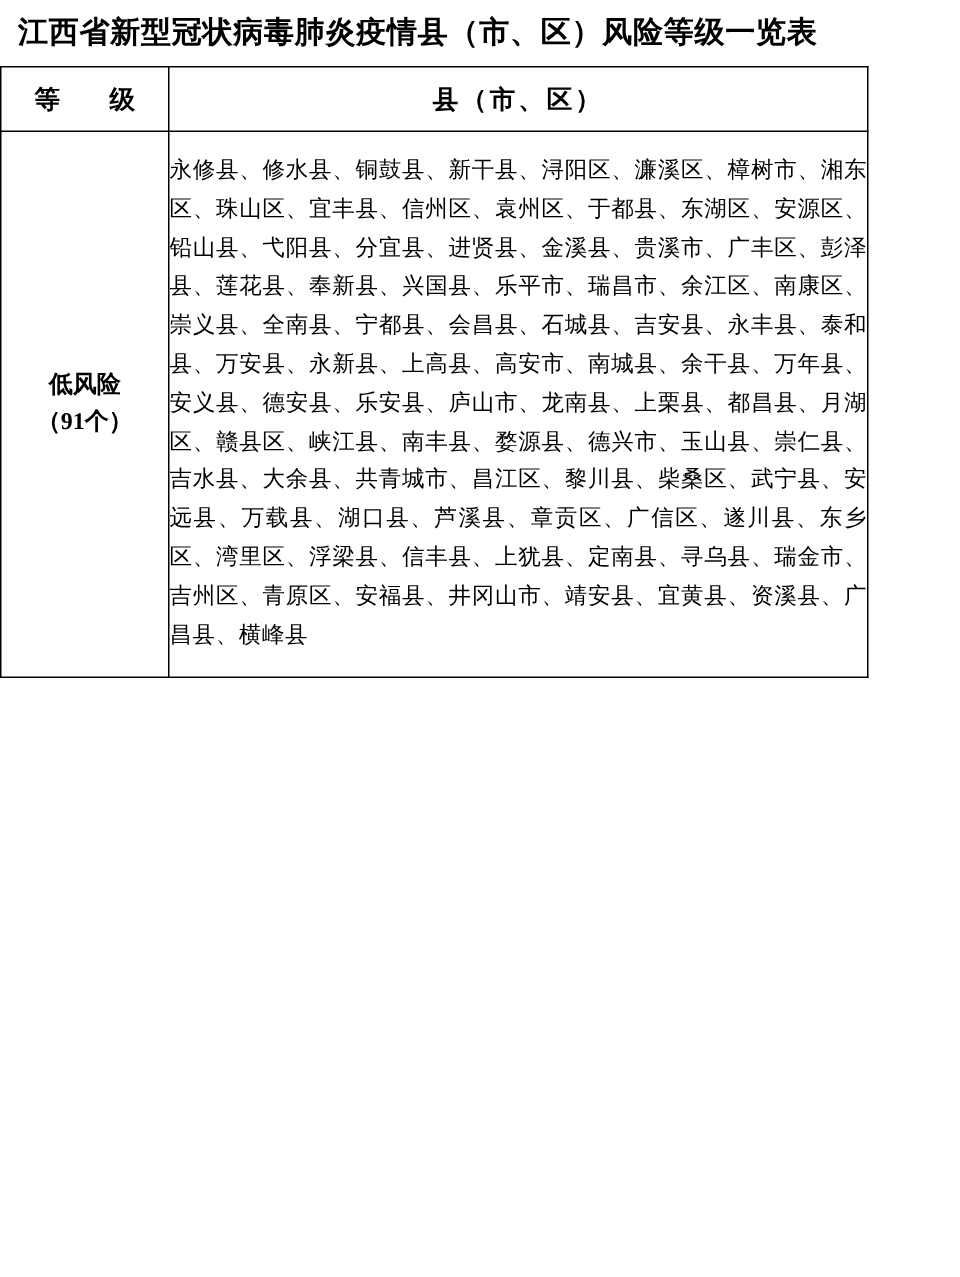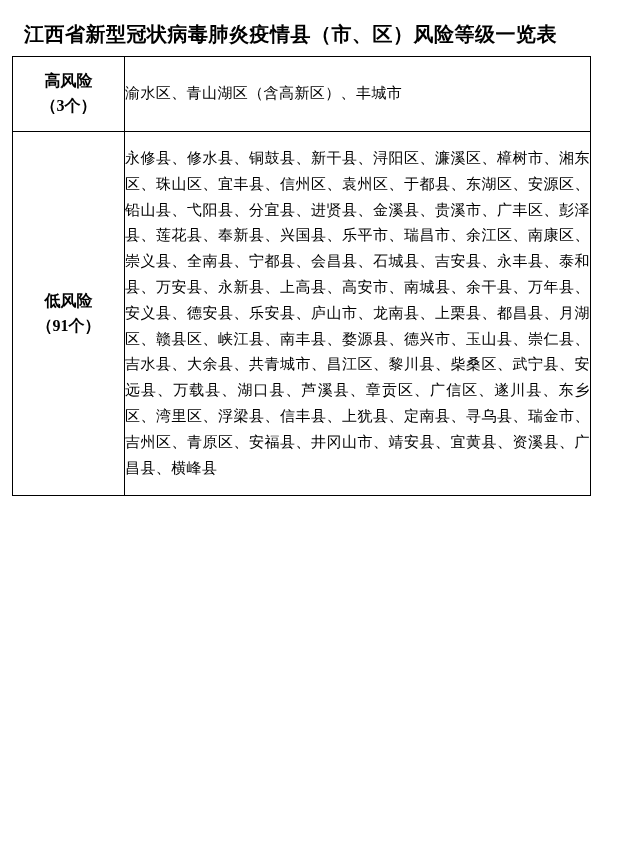--- a/index.html
+++ b/index.html
@@ -11,21 +11,21 @@
     width: 640px;
     height: 851px;
     font-family: "Liberation Serif", "DejaVu Serif", serif;
     color: #000000;
     overflow: hidden;
   }
   .page {
     width: 511px;
     height: 851px;
     box-sizing: border-box;
-    padding: 12px;
+    padding: 0;
     position: relative;
   }
   .doc-title {
     text-align: center;
     font-size: 20px;
     font-weight: bold;
     letter-spacing: 0.5px;
     padding: 10px 12px 9px 12px;
     line-height: 1.25;
     white-space: nowrap;
@@ -89,28 +89,25 @@
 <div class="page">
 
   <div class="doc-title">江西省新型冠状病毒肺炎疫情县（市、区）风险等级一览表</div>
 
   <table class="risk-table">
     <colgroup>
       <col class="col-level">
       <col class="col-area">
     </colgroup>
     <tbody>
+      <tr>
+        <td class="head-cell level">等　级</td>
+        <td class="head-cell">县（市、区）</td>
+      </tr>
 
-      <tr class="row-high">
-        <td class="level-cell">
-          <span class="line">高风险</span>
-          <span class="line">（3个）</span>
-        </td>
-        <td class="area-cell">渝水区、青山湖区（含高新区）、丰城市</td>
-      </tr>
 
 
       <tr class="row-low">
         <td class="level-cell">
           <span class="line">低风险</span>
           <span class="line">（91个）</span>
         </td>
         <td class="area-cell tall">永修县、修水县、铜鼓县、新干县、浔阳区、濂溪区、樟树市、湘东区、珠山区、宜丰县、信州区、袁州区、于都县、东湖区、安源区、铅山县、弋阳县、分宜县、进贤县、金溪县、贵溪市、广丰区、彭泽县、莲花县、奉新县、兴国县、乐平市、瑞昌市、余江区、南康区、崇义县、全南县、宁都县、会昌县、石城县、吉安县、永丰县、泰和县、万安县、永新县、上高县、高安市、南城县、余干县、万年县、安义县、德安县、乐安县、庐山市、龙南县、上栗县、都昌县、月湖区、赣县区、峡江县、南丰县、婺源县、德兴市、玉山县、崇仁县、吉水县、大余县、共青城市、昌江区、黎川县、柴桑区、武宁县、安远县、万载县、湖口县、芦溪县、章贡区、广信区、遂川县、东乡区、湾里区、浮梁县、信丰县、上犹县、定南县、寻乌县、瑞金市、吉州区、青原区、安福县、井冈山市、靖安县、宜黄县、资溪县、广昌县、横峰县</td>
       </tr>
     </tbody>

